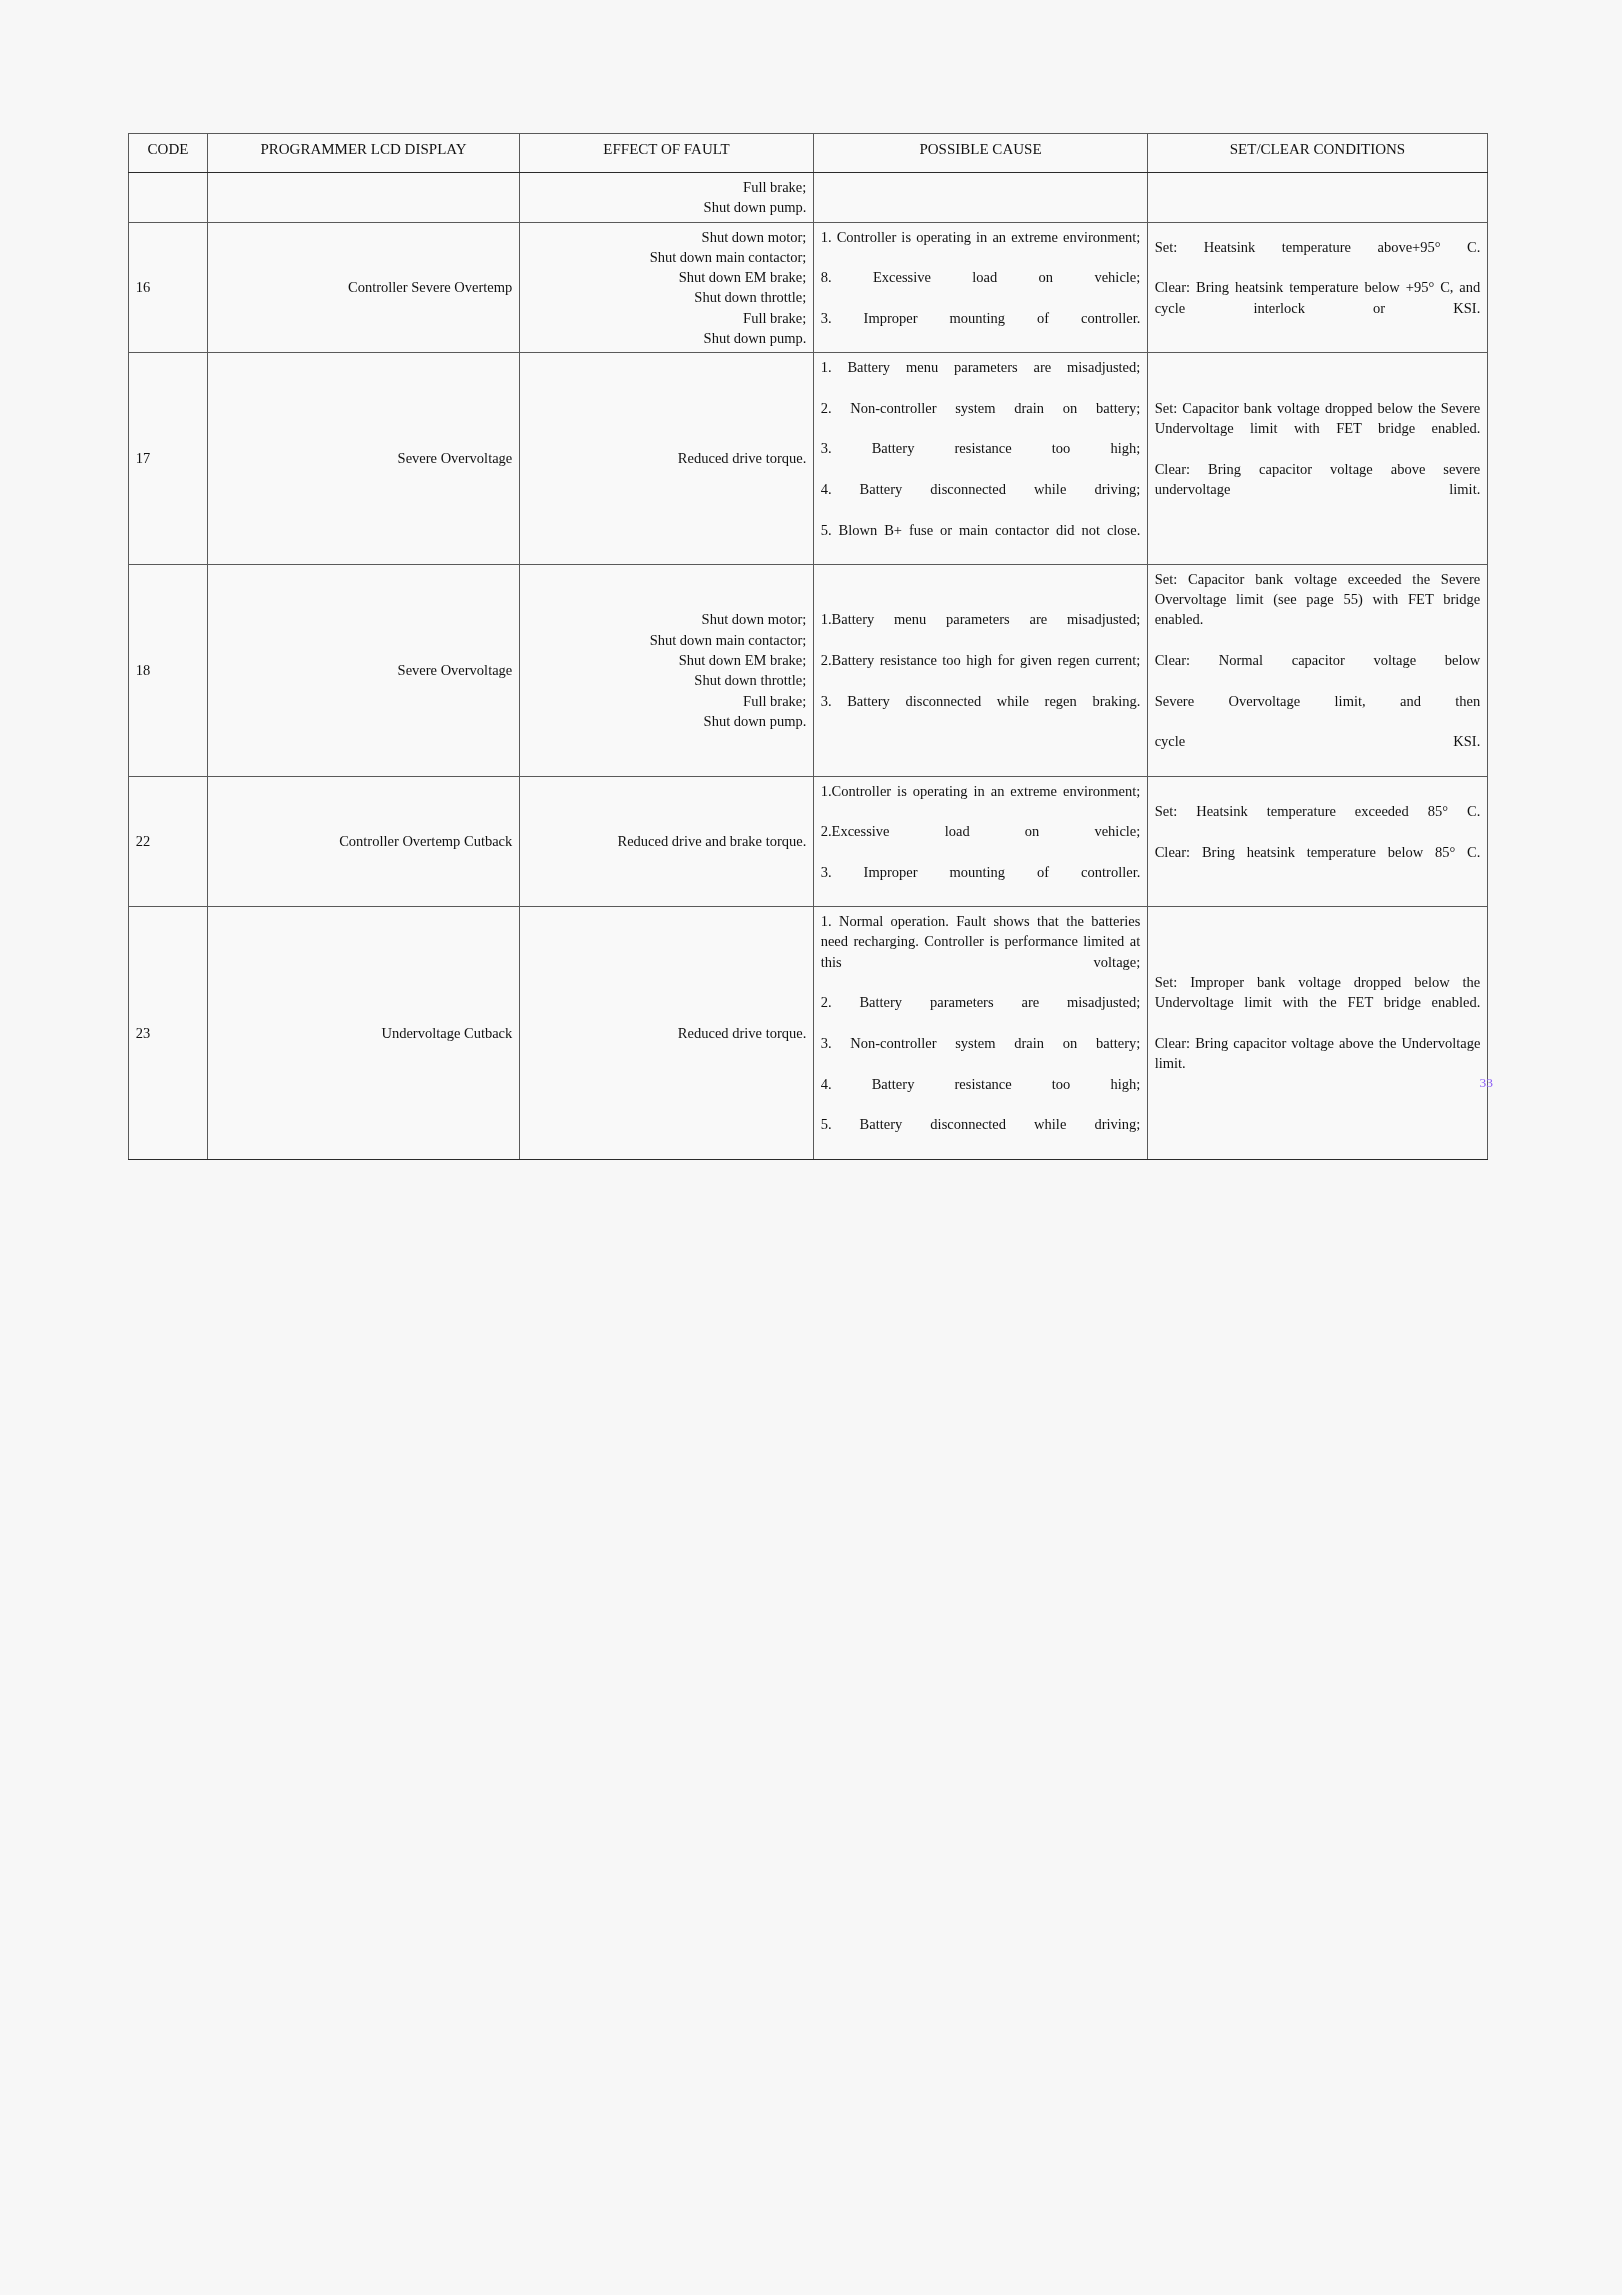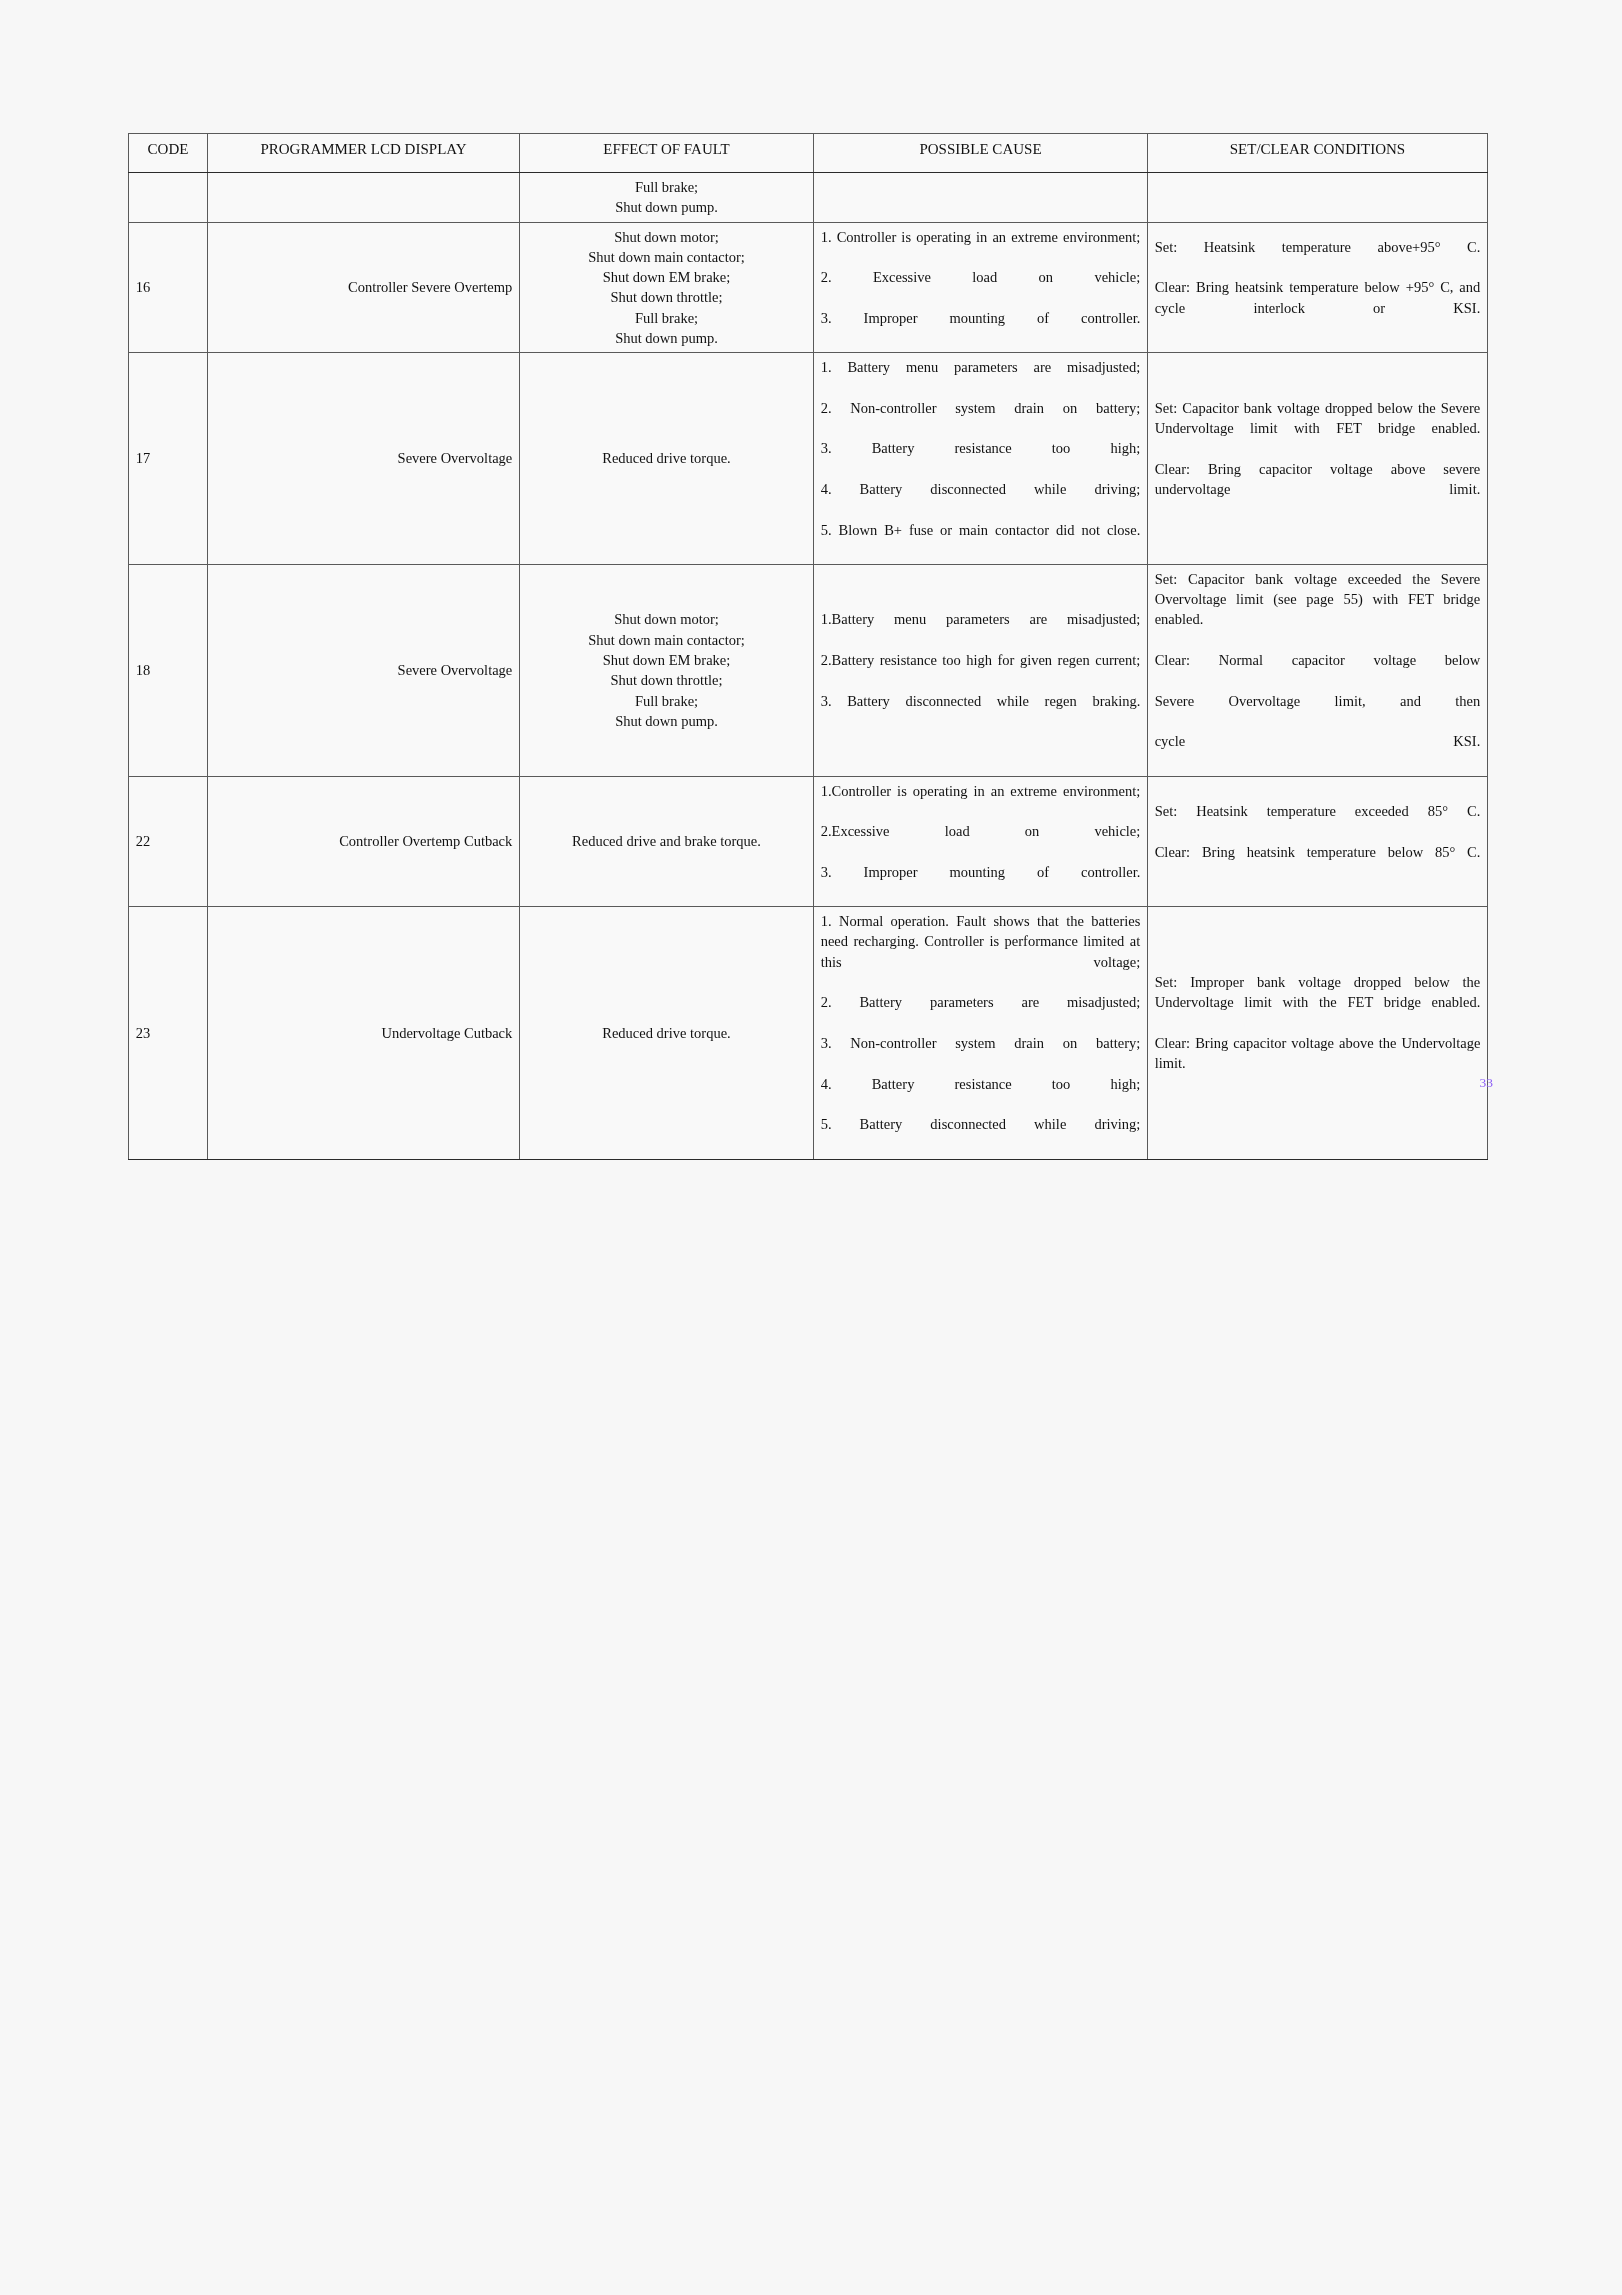--- a/index.html
+++ b/index.html
@@ -67,21 +67,21 @@
     border-bottom-color: #2b2b2b;
   }
   td.cell-code {
     font-size: 15px;
   }
   td.cell-display {
     text-align: right;
     padding-left: 10.6px;
   }
   td.cell-effect {
-    text-align: center;
+    text-align: right;
     padding-left: 10.6px;
   }
   td.cell-cause {
     text-align: justify;
     text-justify: inter-word;
     padding-left: 8.7px;
     padding-right: 6.7px;
     vertical-align: middle;
   }
   td.cell-setclear {
@@ -165,21 +165,21 @@
                 <div>Shut down main contactor;</div>
                 <div>Shut down EM brake;</div>
                 <div>Shut down throttle;</div>
                 <div>Full brake;</div>
                 <div>Shut down pump.</div>
               </div>
             </td>
             <td class="cell-cause">
               <div class="lines">
                 <div class="just-para">1.  Controller  is  operating  in  an extreme environment;</div>
-                <div class="just-para">2. Excessive load on vehicle;</div>
+                <div class="just-para">8. Excessive load on vehicle;</div>
                 <div class="just-para">3. Improper mounting of controller.</div>
               </div>
             </td>
             <td class="cell-setclear">
               <div class="lines">
                 <div class="just-para">Set: Heatsink temperature above+95° C.</div>
                 <div class="just-para">Clear:  Bring  heatsink  temperature below  +95°  C,  and  cycle  interlock  or KSI.</div>
               </div>
             </td>
           </tr>

